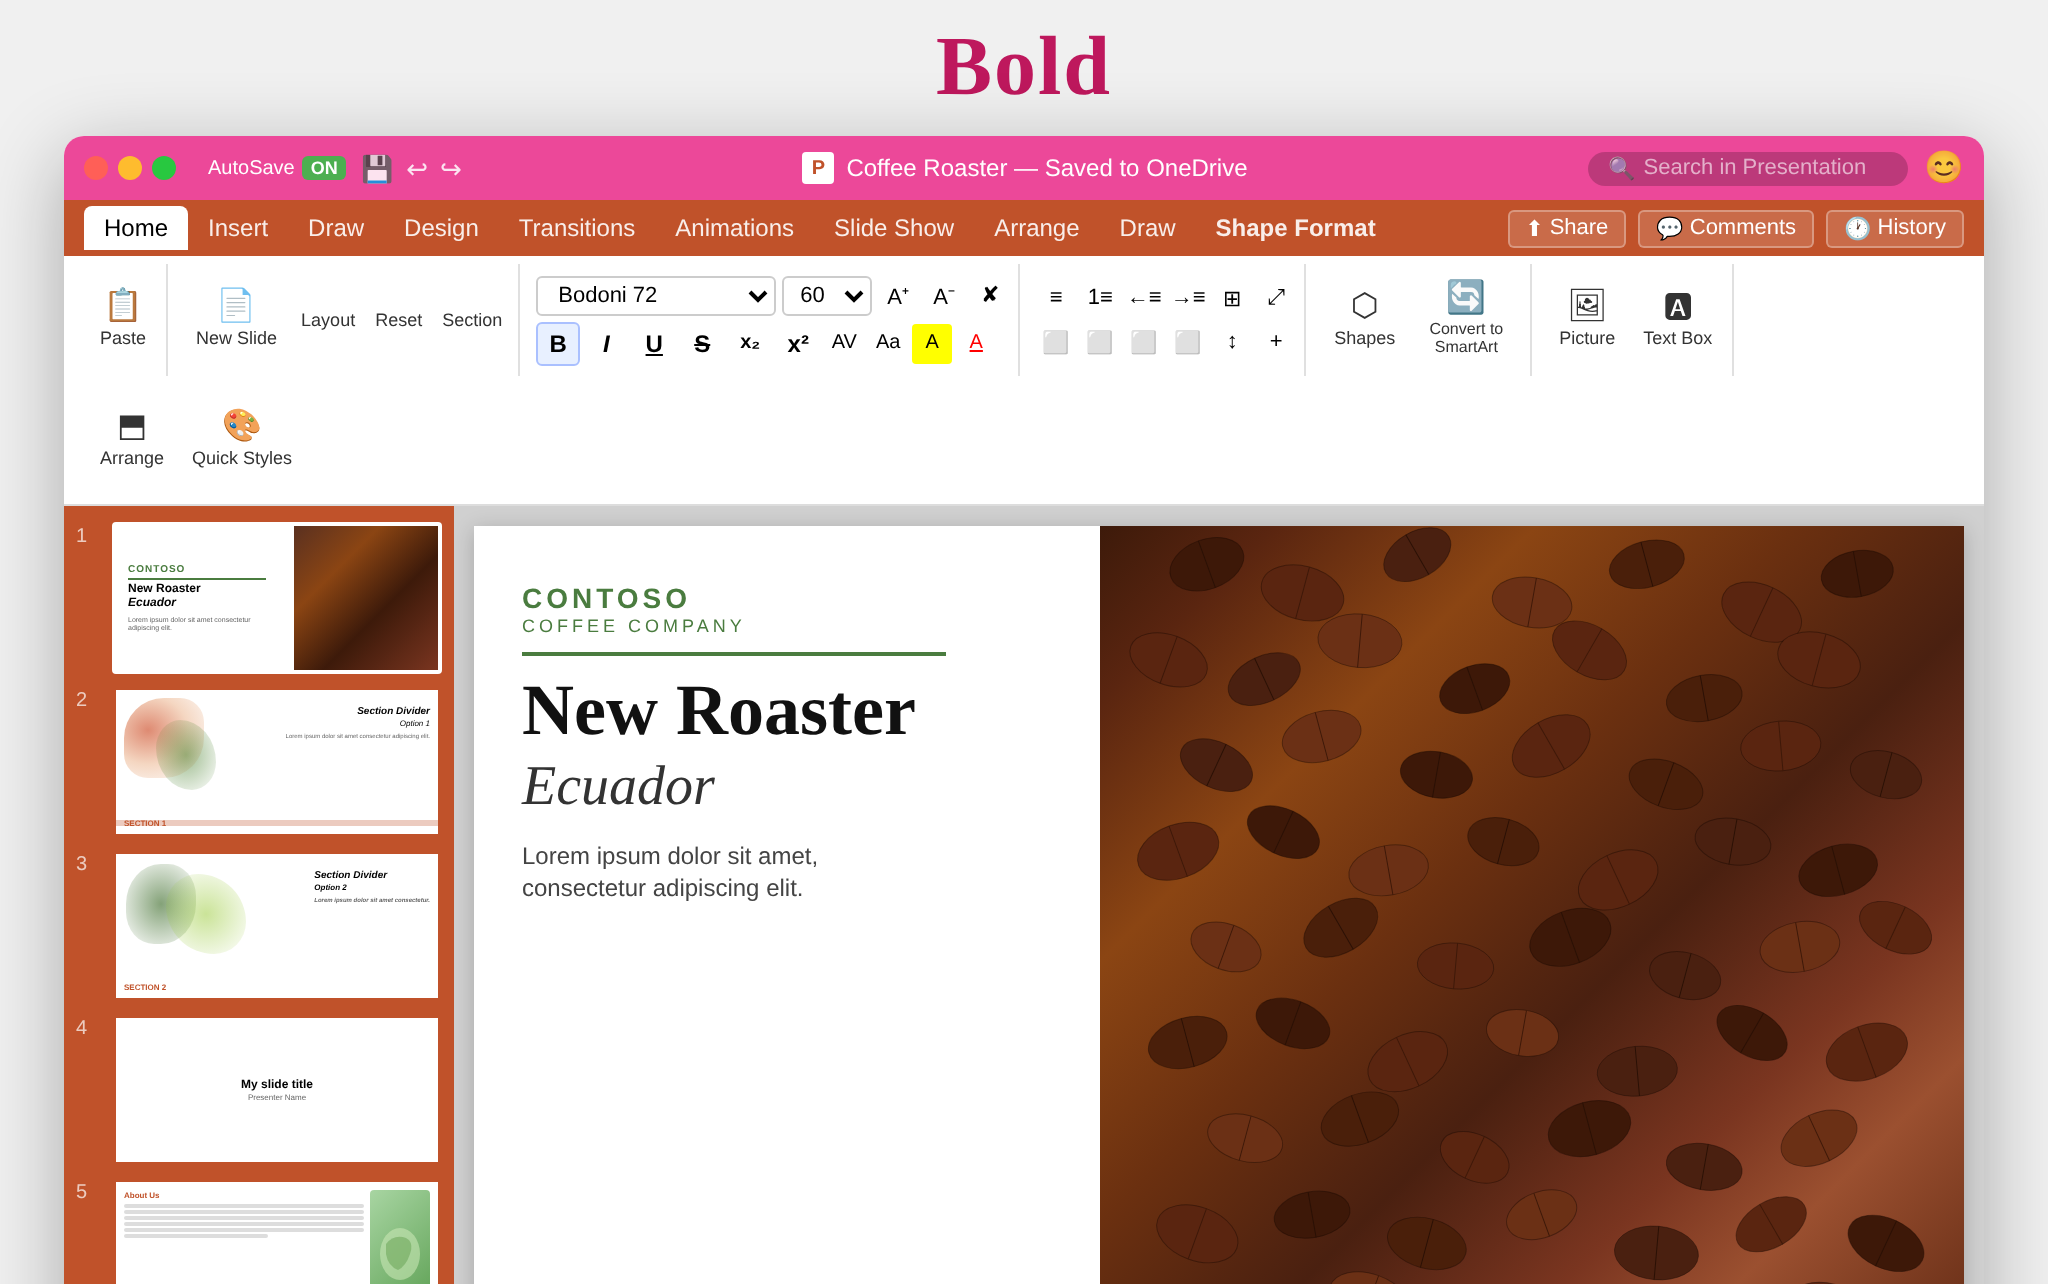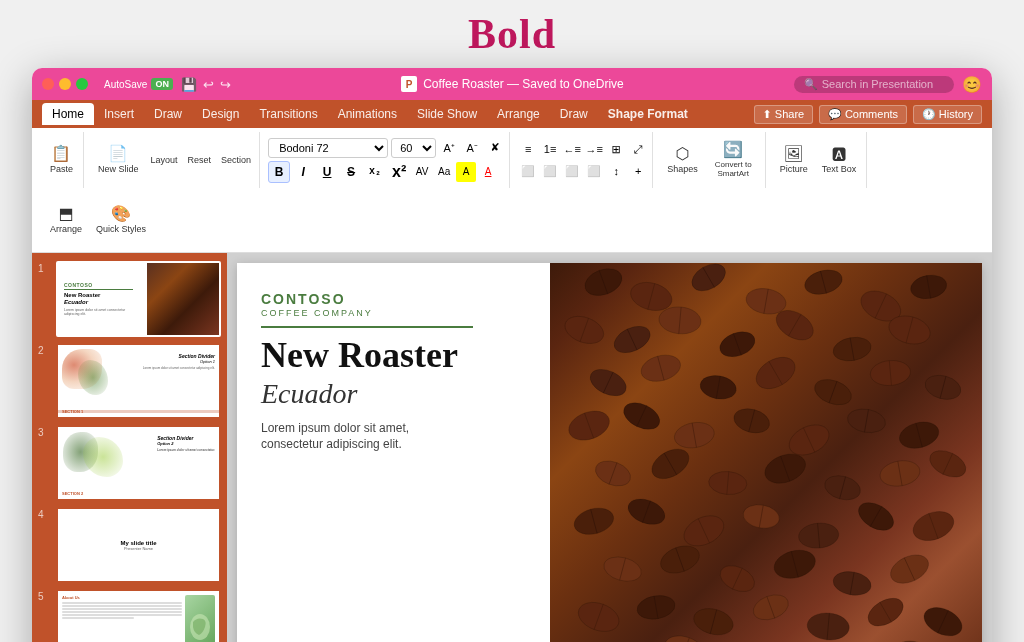--- a/index.html
+++ b/index.html
@@ -650,22 +650,22 @@
           </select>
           <div class="toolbar-icon-btn">A⁺</div>
           <div class="toolbar-icon-btn">A⁻</div>
           <div class="toolbar-icon-btn">✘</div>
         </div>
         <div class="format-row">
           <div class="format-btn active">B</div>
           <div class="format-btn" style="font-style:italic;">I</div>
           <div class="format-btn" style="text-decoration:underline;">U</div>
           <div class="format-btn" style="text-decoration:line-through;">S</div>
-          <div class="format-btn" style="font-size:10px;font-family:Liberation Mono, monospace;">x₂</div>
-          <div class="format-btn" style="font-size:16px;">x²</div>
+          <div class="format-btn" style="font-size:10px;">x₂</div>
+          <div class="format-btn" style="font-size:12px;">x²</div>
           <div class="toolbar-icon-btn" style="font-size:10px;">AV</div>
           <div class="toolbar-icon-btn" style="font-size:10px;">Aa</div>
           <div class="toolbar-icon-btn" style="background:yellow;font-size:10px;">A</div>
           <div class="toolbar-icon-btn" style="color:red;font-size:10px;text-decoration:underline;">A</div>
         </div>
       </div>
     </div>
 
     <div class="toolbar-group">
       <div style="display:flex;flex-direction:column;gap:2px;">

